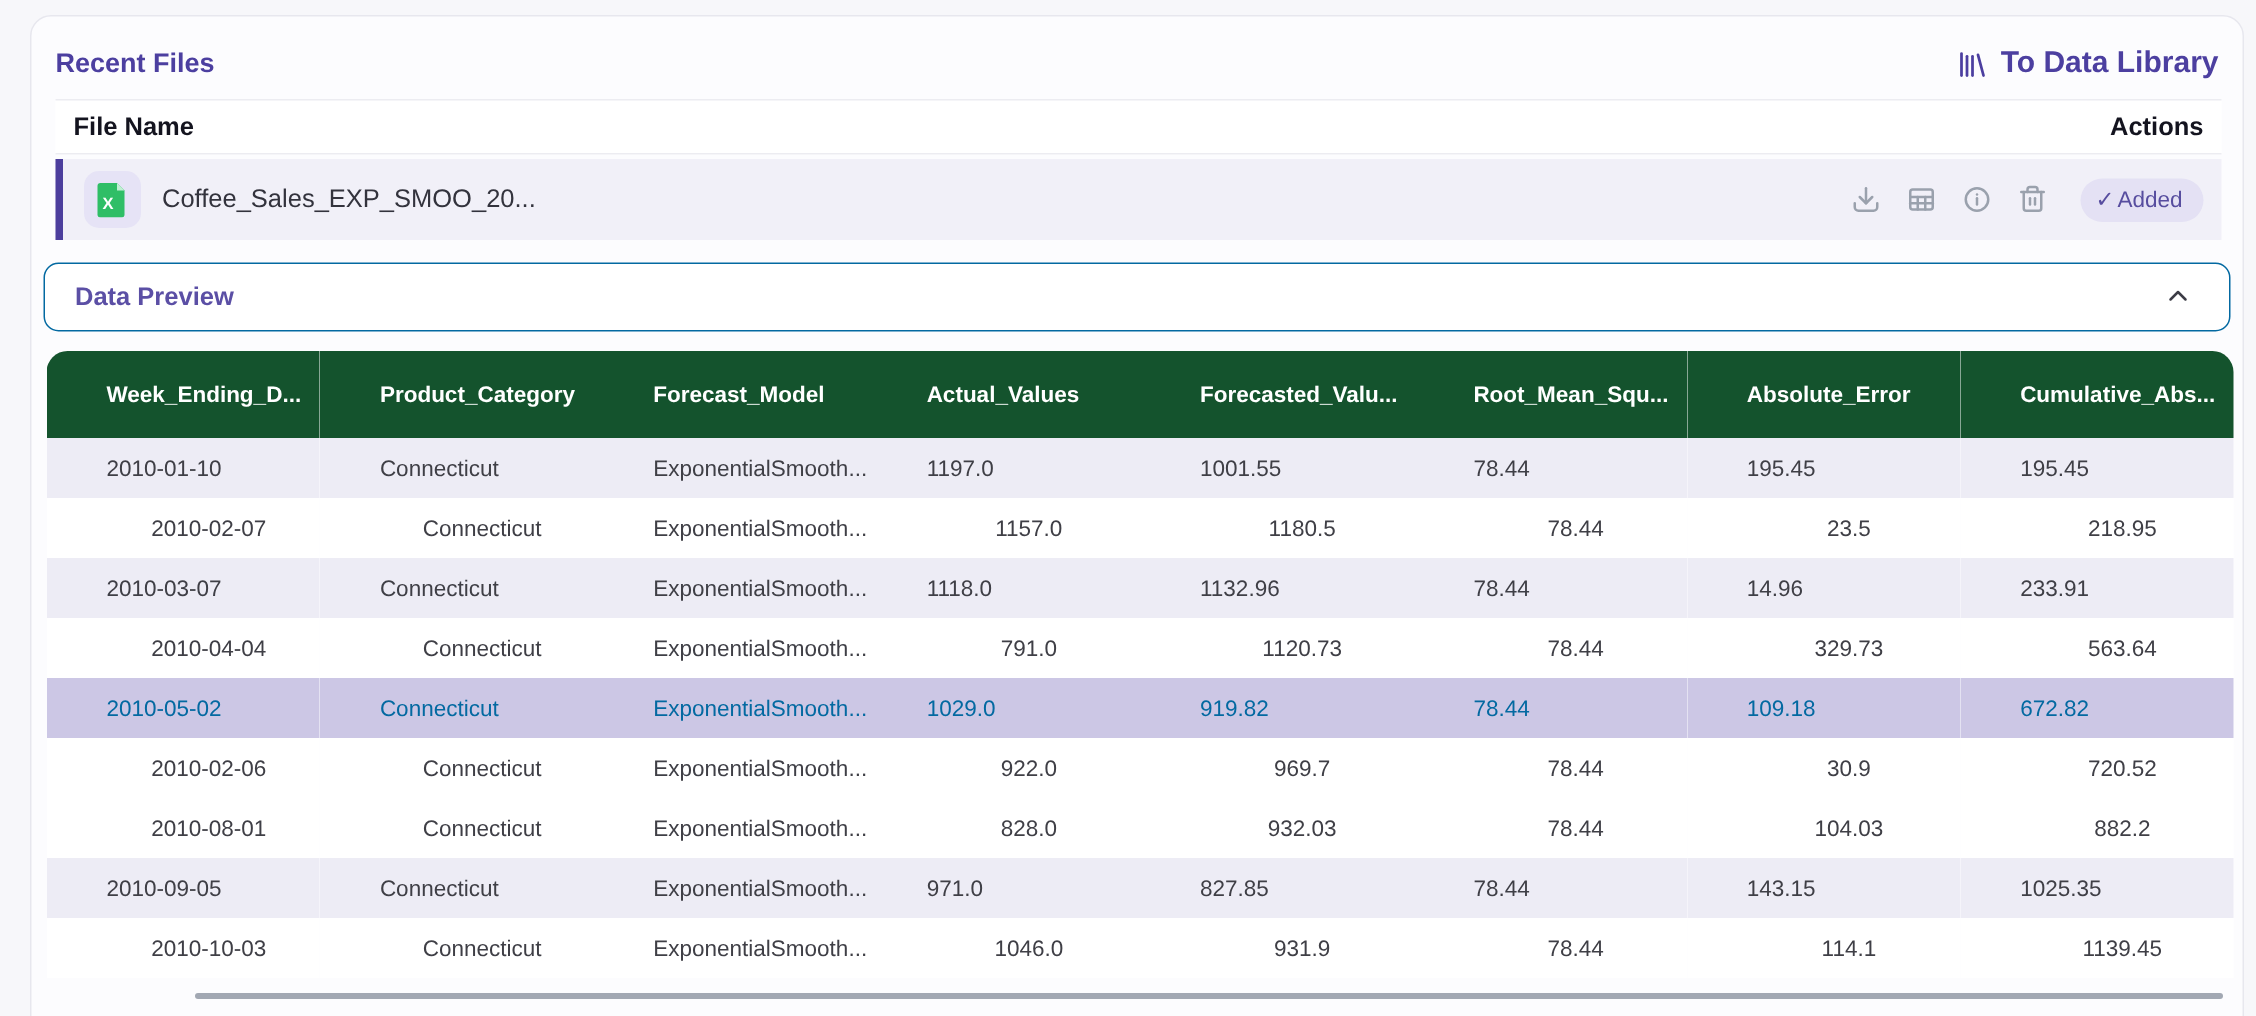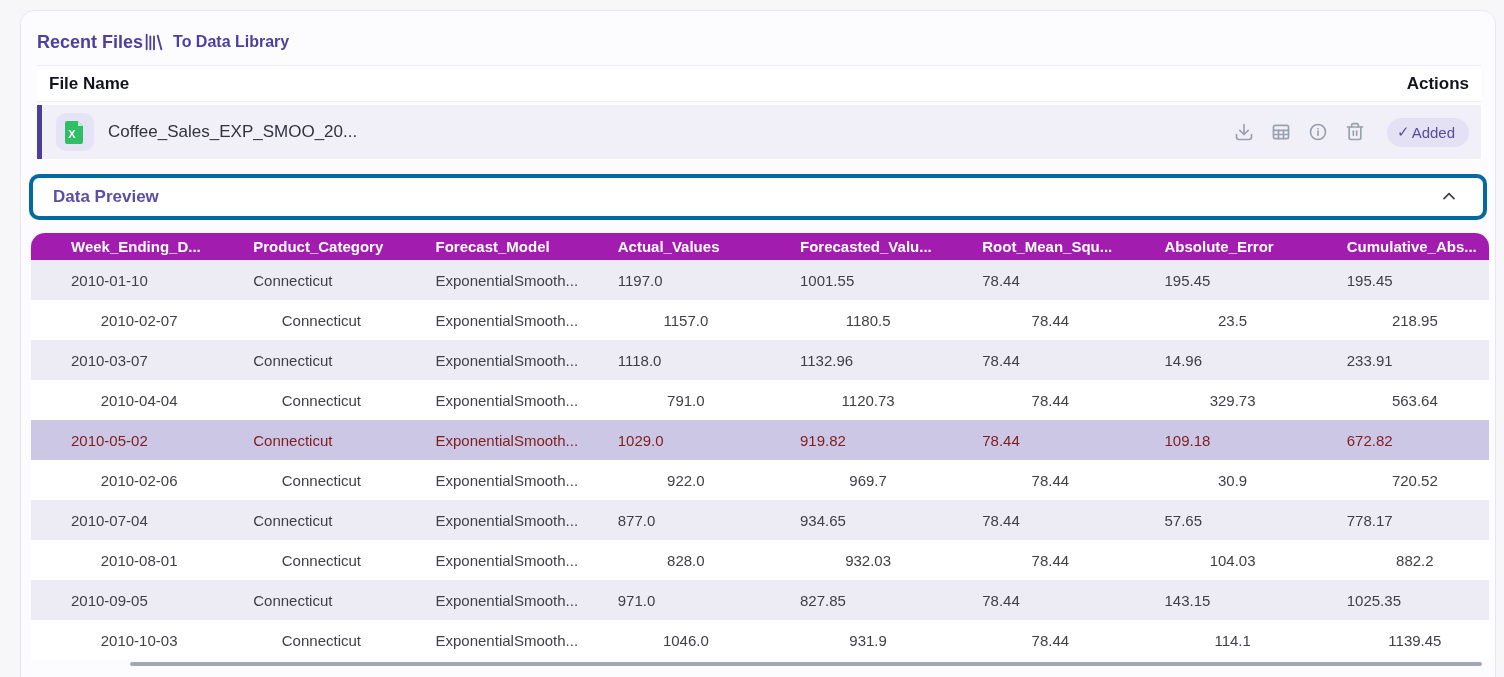--- a/index.html
+++ b/index.html
@@ -5,25 +5,25 @@
   * { margin:0; padding:0; box-sizing:border-box; }
   html,body { width:1504px; height:677px; overflow:hidden; background:#f7f7fa;
               font-family:"Liberation Sans", sans-serif; }
 
   .outer-card {
     position:absolute; left:20px; top:10px; width:1476px; height:700px;
     background:#fcfcfe; border:1px solid #e7e7ee; border-radius:14px;
   }
 
   
-  .top-bar { display:flex; justify-content:flex-start; align-items:center;
+  .top-bar { display:flex; justify-content:space-between; align-items:center;
              padding:20px 16px 12px 16px; }
   .recent-title { color:#4c3fa0; font-size:18px; font-weight:700; }
   .library-link { display:flex; align-items:center; gap:8px; color:#4c3fa0;
-                  font-size:16px; font-weight:700; cursor:pointer; }
+                  font-size:20px; font-weight:700; cursor:pointer; }
   .library-link svg { stroke:#4c3fa0; }
 
   
   .file-table { margin:0 14px 0 16px; }
   .file-header-row { display:flex; justify-content:space-between; align-items:center;
                      background:#ffffff; border:1px solid #ececf1; border-left:none; border-right:none;
                      height:37px; padding:4px 12px; }
   .file-header-row .col-label { font-size:17px; font-weight:700; color:#14141f; }
   .file-row { display:flex; align-items:center; height:54px; background:#f1f0f8;
               border-left:5px solid #4c3e9d; margin-top:3px; padding:0 12px 0 14px; }
@@ -33,39 +33,39 @@
   .file-actions { margin-left:auto; display:flex; align-items:center; gap:16px; }
   .action-icon { width:21px; height:21px; display:flex; align-items:center;
                  justify-content:center; cursor:pointer; }
   .action-icon svg { stroke:#9aa1ad; }
   .added-badge { display:flex; align-items:center; gap:2px; background:#e4e1f4;
                  color:#574d9f; font-size:15px; border-radius:15px; height:29px;
                  padding:0 14px 0 10px; margin-left:6px; }
 
   
   .preview-bar { margin:15px 8px 0 8px; height:46px; background:#ffffff;
-                 border:4px solid #0369a1; border-radius:10px; display:flex;
+                 border:1px solid #0369a1; border-radius:10px; display:flex;
                  align-items:center; justify-content:space-between; padding:0 24px 0 20px; }
   .preview-title { color:#5b4fa5; font-size:17px; font-weight:700; }
   .chevron-btn { cursor:pointer; display:flex; align-items:center; }
 
   
   .preview-table-wrap { margin:13px 10px 0 10px; }
   table { border-collapse:collapse; width:1458px; table-layout:fixed; }
-  thead th { background:#a21caf; color:#ffffff; font-size:15px; font-weight:700;
-             text-align:left; height:27px; padding:0 6px 0 40px; white-space:nowrap;
+  thead th { background:#14532d; color:#ffffff; font-size:15px; font-weight:700;
+             text-align:left; height:58px; padding:0 6px 0 40px; white-space:nowrap;
              overflow:hidden; }
   thead th:first-child { border-top-left-radius:14px; }
   thead th:last-child { border-top-right-radius:14px; }
   tbody td { font-size:15px; color:#3f3f46; height:40px; padding:0 6px 0 40px;
              white-space:nowrap; overflow:hidden; }
   tbody tr.odd  { background:#edecf5; }
   tbody tr.even { background:#ffffff;text-align:center; }
   tbody tr.highlighted { background:#ccc7e5; }
-  tbody tr.highlighted td { color:#7f1d1d; }
+  tbody tr.highlighted td { color:#0369a1; }
 
   
   .h-scrollbar { position:absolute; left:130px; top:662px; width:1352px; height:4px;
                  background:#a2a8b3; border-radius:2px; cursor:pointer; }
 </style>
 </head>
 <body>
 
 <div class="outer-card">
 
@@ -218,30 +218,20 @@
           <tr class="even">
             <td>2010-02-06</td>
             <td>Connecticut</td>
             <td>ExponentialSmooth...</td>
             <td>922.0</td>
             <td>969.7</td>
             <td>78.44</td>
             <td>30.9</td>
             <td>720.52</td>
           </tr>
-          <tr class="odd">
-            <td>2010-07-04</td>
-            <td>Connecticut</td>
-            <td>ExponentialSmooth...</td>
-            <td>877.0</td>
-            <td>934.65</td>
-            <td>78.44</td>
-            <td>57.65</td>
-            <td>778.17</td>
-          </tr>
           <tr class="even">
             <td>2010-08-01</td>
             <td>Connecticut</td>
             <td>ExponentialSmooth...</td>
             <td>828.0</td>
             <td>932.03</td>
             <td>78.44</td>
             <td>104.03</td>
             <td>882.2</td>
           </tr>

